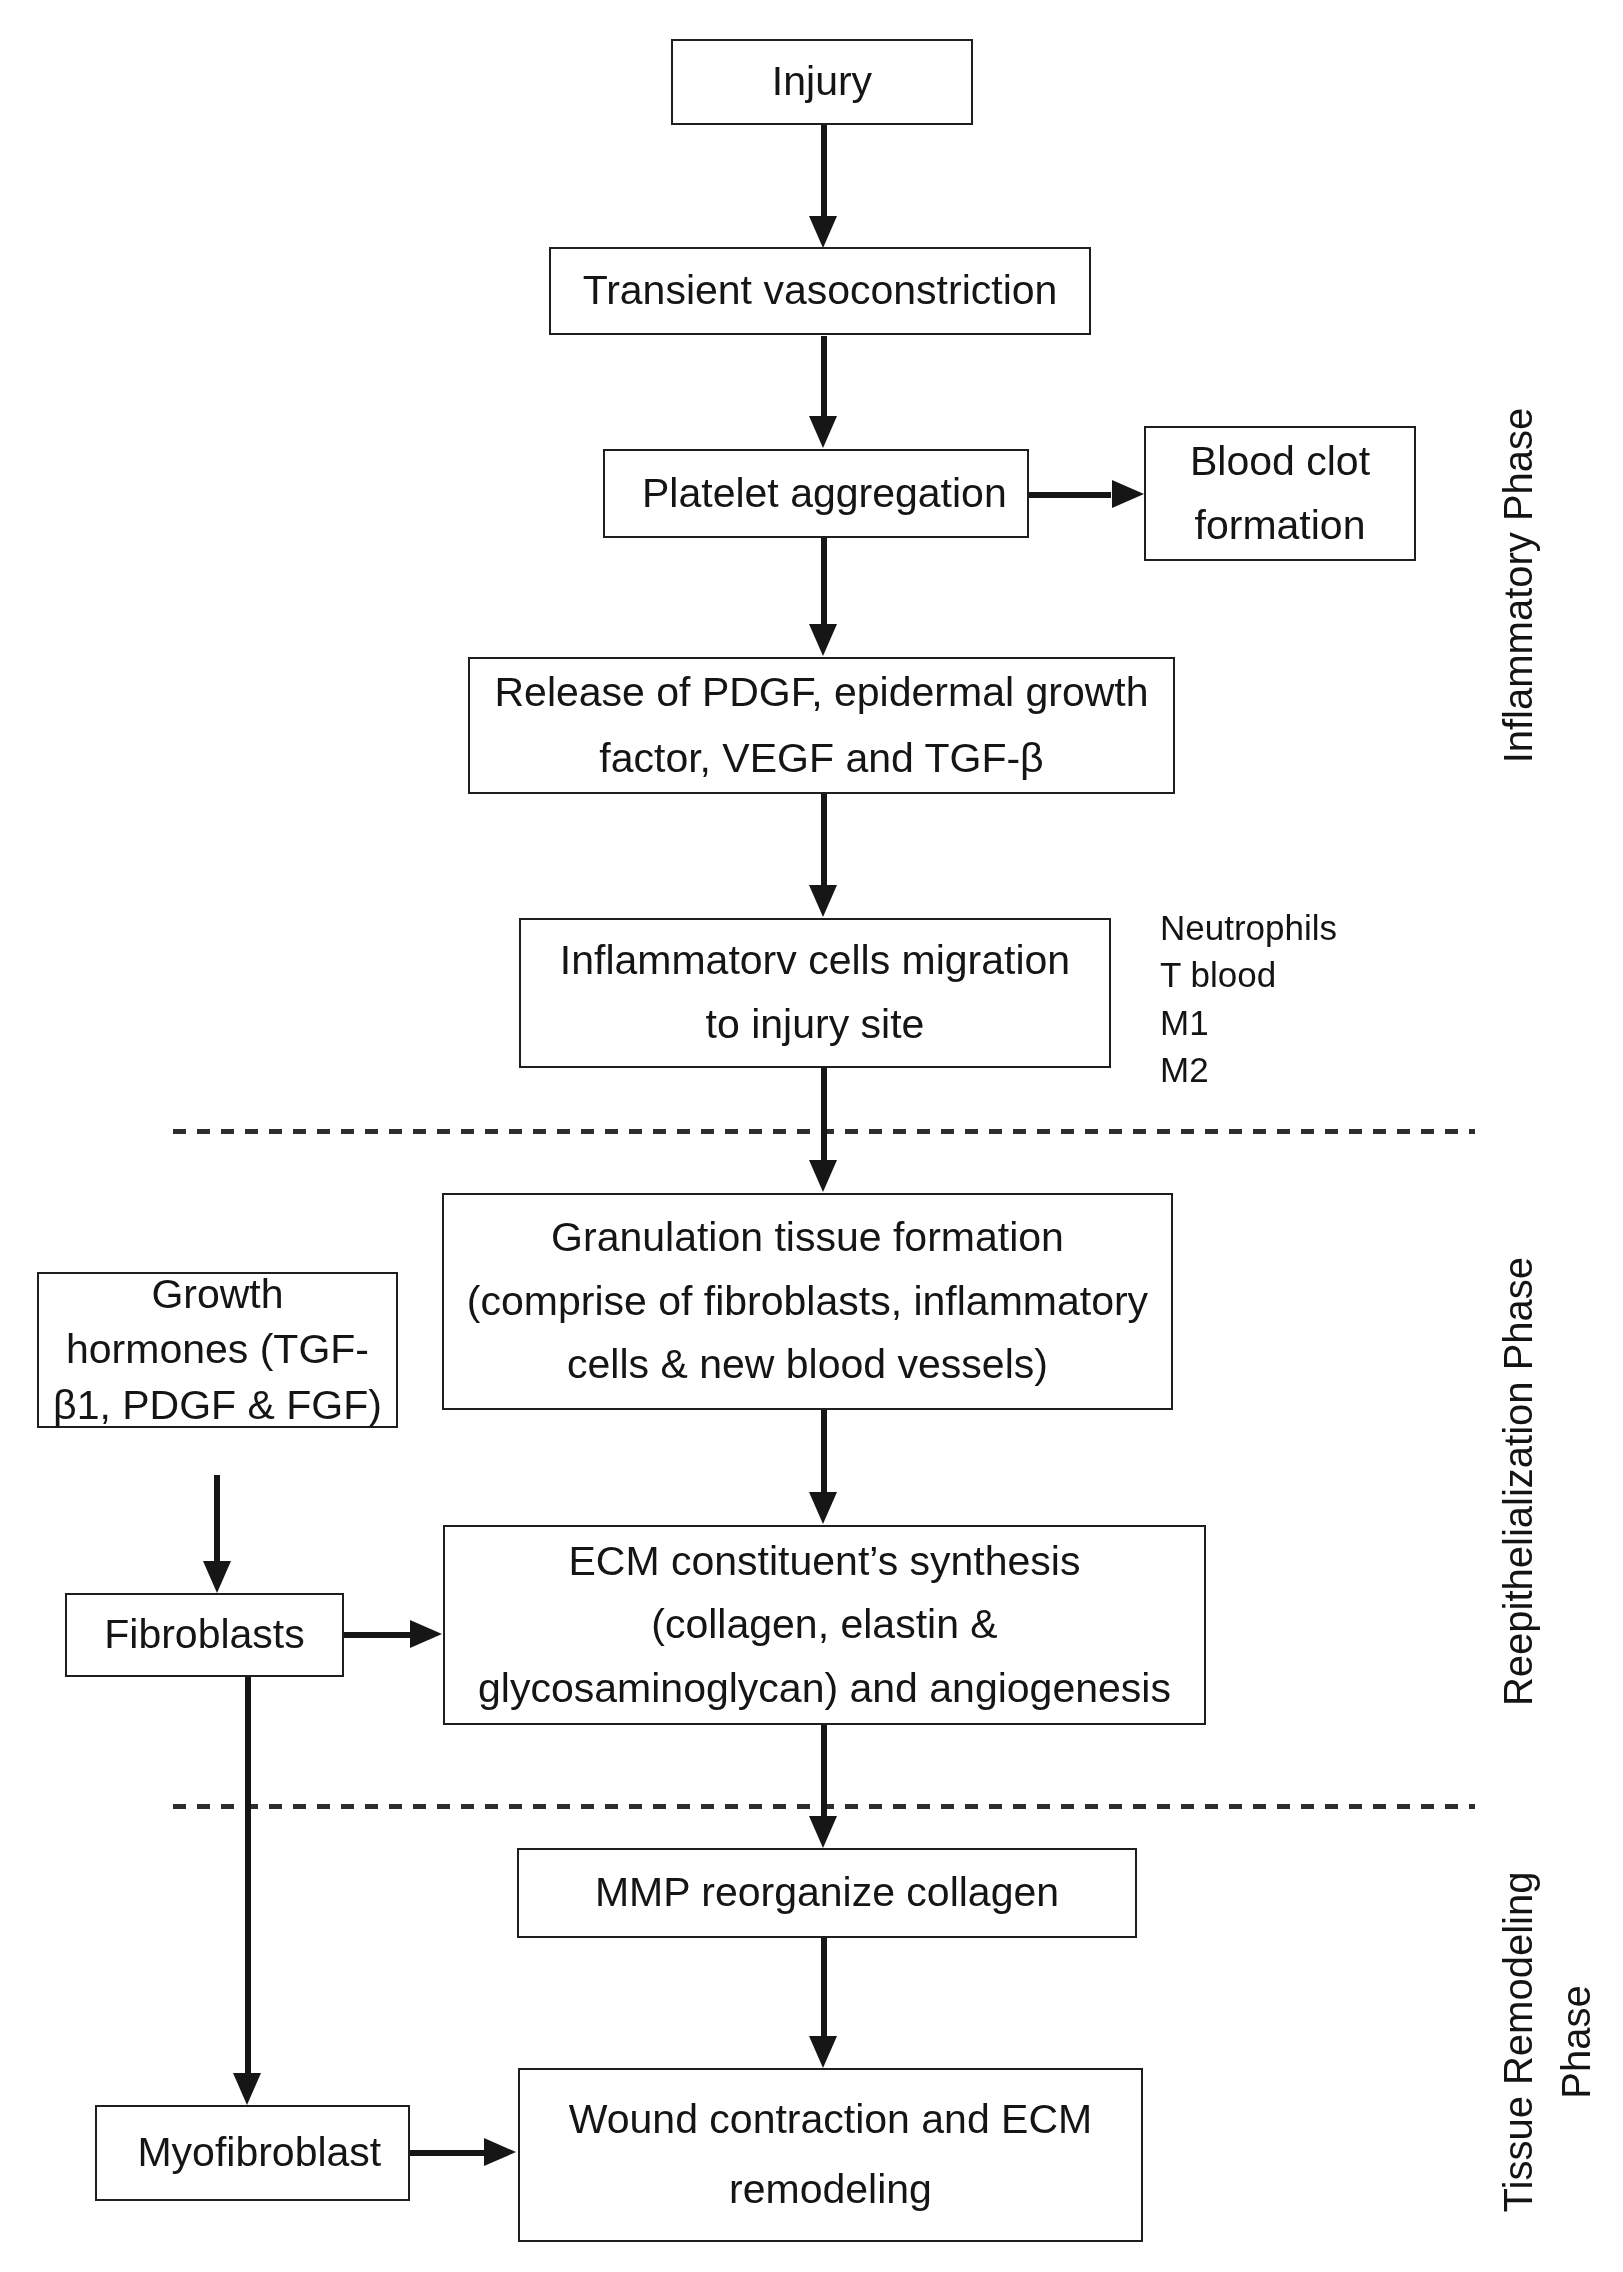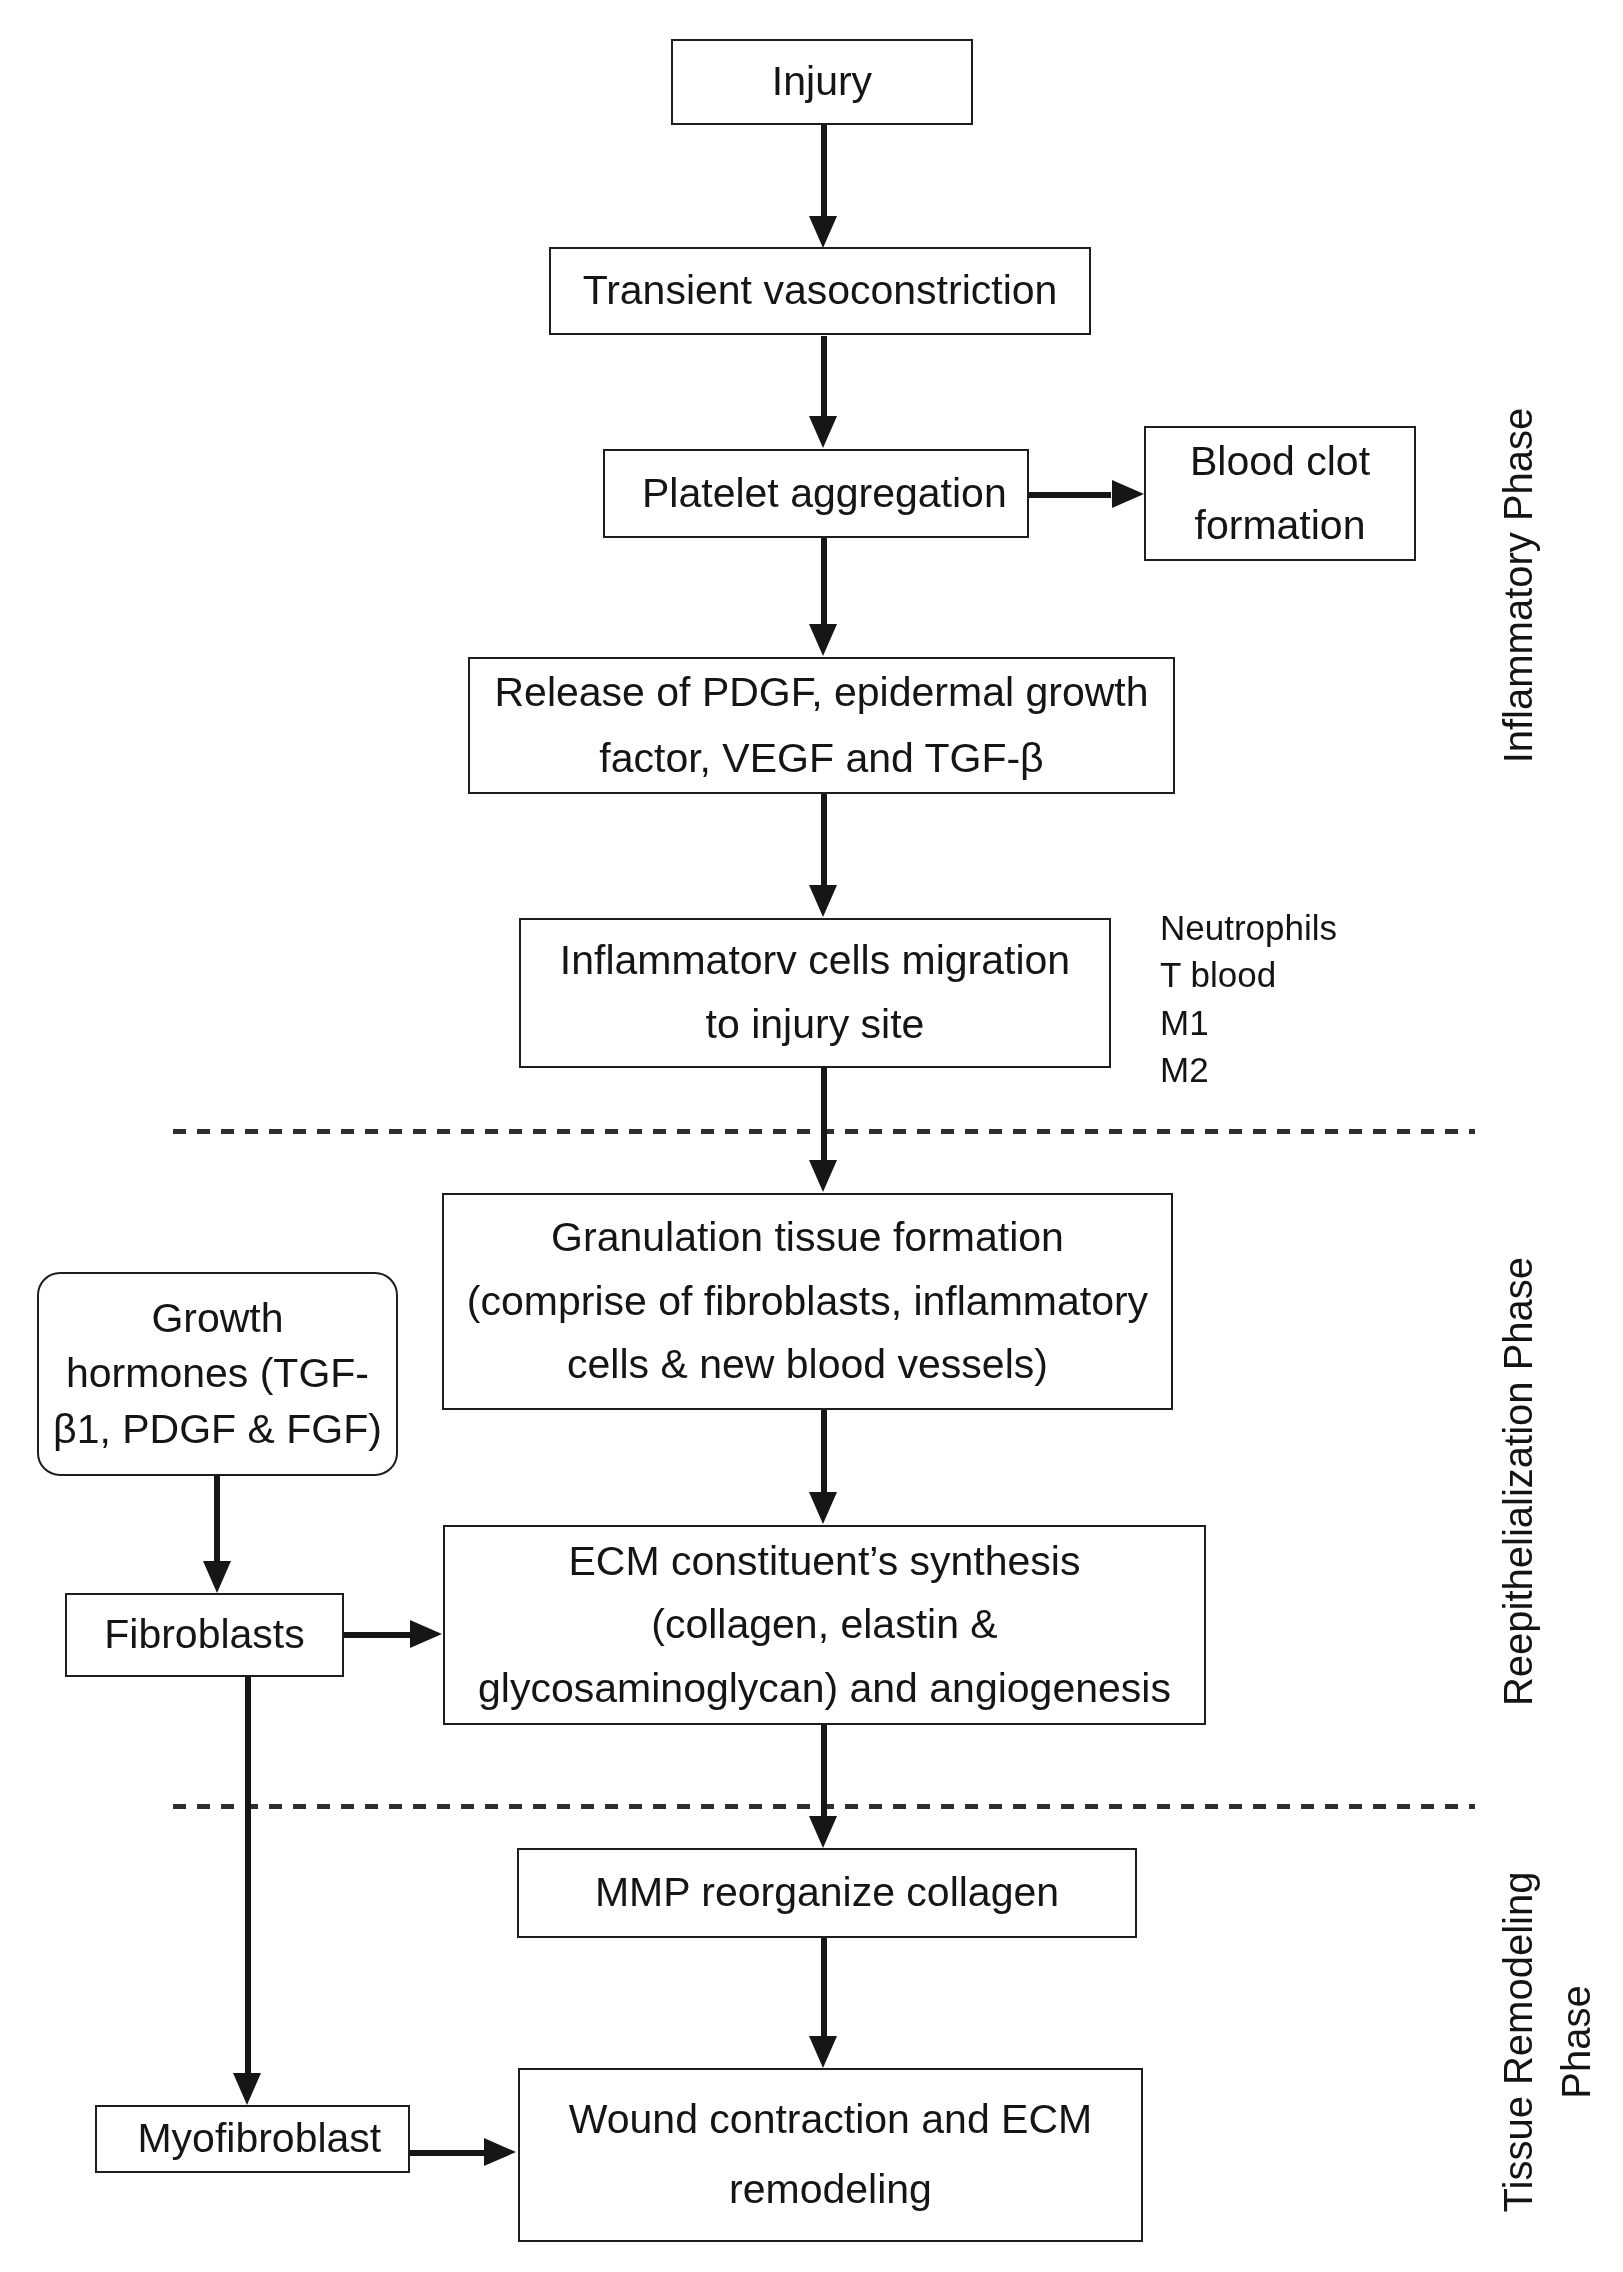--- a/index.html
+++ b/index.html
@@ -104,33 +104,33 @@
 
   <div class="cell-label" style="left:1160px; top:904px;">Neutrophils</div>
   <div class="cell-label" style="left:1160px; top:951px;">T blood</div>
   <div class="cell-label" style="left:1160px; top:999px;">M1</div>
   <div class="cell-label" style="left:1160px; top:1046px;">M2</div>
 
   <div class="node" style="left:442px; top:1193px; width:731px; height:217px;">Granulation tissue formation
 (comprise of fibroblasts, inflammatory
 cells &amp; new blood vessels)</div>
 
-  <div class="node node--growth" style="left:37px; top:1272px; width:361px; height:204px;border-radius:23px;">Growth
+  <div class="node node--growth" style="left:37px; top:1272px; width:361px; height:156px;">Growth
 hormones (TGF-
 β1, PDGF &amp; FGF)</div>
 
   <div class="node" style="left:65px; top:1593px; width:279px; height:84px;">Fibroblasts</div>
 
   <div class="node" style="left:443px; top:1525px; width:763px; height:200px;">ECM constituent’s synthesis
 (collagen, elastin &amp;
 glycosaminoglycan) and angiogenesis</div>
 
   <div class="node" style="left:517px; top:1848px; width:620px; height:90px;">MMP reorganize collagen</div>
 
-  <div class="node" style="left:95px; top:2105px; width:315px; height:68px;padding-left:24px;">Myofibroblast</div>
+  <div class="node" style="left:95px; top:2105px; width:315px; height:96px;padding-left:24px;">Myofibroblast</div>
 
   <div class="node node--wound" style="left:518px; top:2068px; width:625px; height:174px;">Wound contraction and ECM
 remodeling</div>
 
   <div class="separator" style="left:173px; top:1129px; width:1302px;"></div>
   <div class="separator" style="left:173px; top:1804px; width:1302px;"></div>
 
   <div class="shaft-v" style="left:821px; top:125px; height:91px;"></div>
   <div class="head-down" style="left:809px; top:216px;"></div>
 

